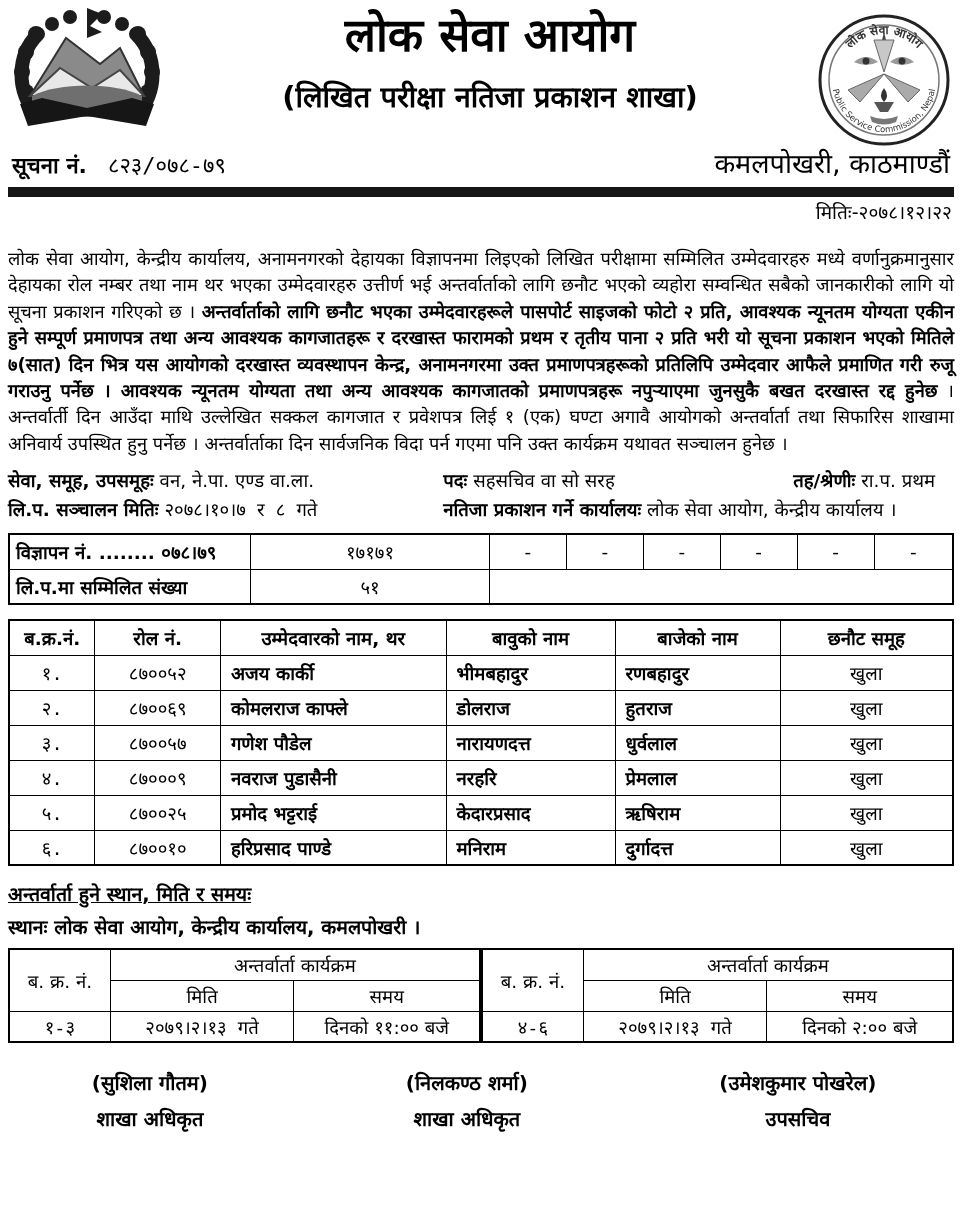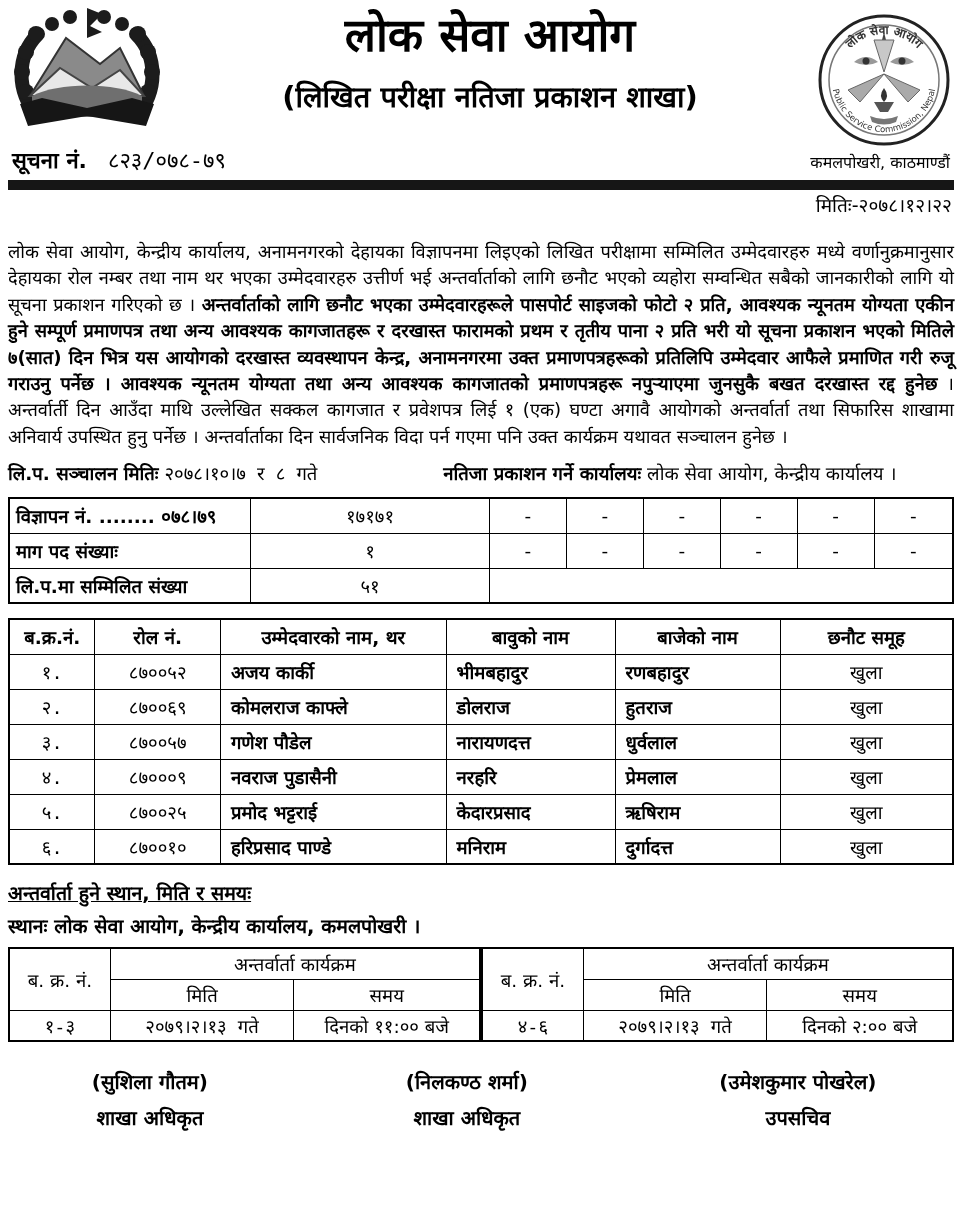--- a/index.html
+++ b/index.html
@@ -16,21 +16,21 @@
   .hdr-logo-left { width:158px; height:132px; flex:0 0 auto; }
   .hdr-logo-right { width:140px; height:130px; flex:0 0 auto; margin-top:6px; }
   .hdr-center { flex:1 1 auto; text-align:center; padding-top:6px; }
   .hdr-title { font-size:46px; font-weight:bold; line-height:1.1; }
   .hdr-subtitle { font-size:29px; font-weight:bold; margin-top:15px; }
 
   .notice-row { display:flex; justify-content:space-between; align-items:baseline; margin-top:4px; padding:0 4px; }
   .notice-left { font-size:22px; }
   .notice-label { font-weight:bold; }
   .notice-number { font-weight:normal; margin-left:14px; font-family:"DejaVu Sans Mono","DejaVu Sans",sans-serif; }
-  .notice-place { font-size:16px; }
+  .notice-place { font-size:27px; }
 
   .double-rule { margin-top:6px; border-top:6px solid #161616; height:4px; border-bottom:4px solid #161616; }
   .date-line { text-align:right; font-size:19px; margin-top:2px; padding-right:2px; }
 
   
   .body-para { font-size:18.2px; line-height:1.45; text-align:justify; margin-top:21px; }
   .body-para strong { font-weight:bold; }
 
   
   .svc { margin-top:10px; font-size:18.5px; }
@@ -169,45 +169,49 @@
 
   <div class="date-line">मितिः-२०७८।१२।२२</div>
 
   <div class="body-para">
     <span>लोक सेवा आयोग, केन्द्रीय कार्यालय, अनामनगरको देहायका विज्ञापनमा लिइएको लिखित परीक्षामा सम्मिलित उम्मेदवारहरु मध्ये वर्णानुक्रमानुसार देहायका रोल नम्बर तथा नाम थर भएका उम्मेदवारहरु उत्तीर्ण भई अन्तर्वार्ताको लागि छनौट भएको व्यहोरा सम्वन्धित सबैको जानकारीको लागि यो सूचना प्रकाशन गरिएको छ । </span><strong>अन्तर्वार्ताको लागि छनौट भएका उम्मेदवारहरूले पासपोर्ट साइजको फोटो २ प्रति, आवश्यक न्यूनतम योग्यता एकीन हुने सम्पूर्ण प्रमाणपत्र तथा अन्य आवश्यक कागजातहरू र दरखास्त फारामको प्रथम र तृतीय पाना २ प्रति भरी यो सूचना प्रकाशन भएको मितिले ७(सात) दिन भित्र यस आयोगको दरखास्त व्यवस्थापन केन्द्र, अनामनगरमा उक्त प्रमाणपत्रहरूको प्रतिलिपि उम्मेदवार आफैले प्रमाणित गरी रुजू गराउनु पर्नेछ । आवश्यक न्यूनतम योग्यता तथा अन्य आवश्यक कागजातको प्रमाणपत्रहरू नपुऱ्याएमा जुनसुकै बखत दरखास्त रद्द हुनेछ</strong><span> । अन्तर्वार्ती दिन आउँदा माथि उल्लेखित सक्कल कागजात र प्रवेशपत्र लिई १ (एक) घण्टा अगावै आयोगको अन्तर्वार्ता तथा सिफारिस शाखामा अनिवार्य उपस्थित हुनु पर्नेछ । अन्तर्वार्ताका दिन सार्वजनिक विदा पर्न गएमा पनि उक्त कार्यक्रम यथावत सञ्चालन हुनेछ ।</span>
   </div>
 
   <div class="svc">
     <div class="svc-row">
       <div class="g1">
+        <b>सेवा, समूह, उपसमूहः</b>
+        <span>वन, ने.पा. एण्ड वा.ला.</span>
+      </div>
+      <div class="g2">
+        <b>पदः</b>
+        <span>सहसचिव वा सो सरह</span>
+      </div>
+      <div class="g3">
+        <b>तह/श्रेणीः</b>
+        <span>रा.प. प्रथम</span>
+      </div>
+    </div>
+    <div class="svc-row">
+      <div class="g1">
         <b>लि.प. सञ्चालन मितिः</b>
         <span class="num">२०७८।१०।७ र ८ गते</span>
       </div>
       <div class="g2" style="width:54%">
         <b>नतिजा प्रकाशन गर्ने कार्यालयः</b>
         <span>लोक सेवा आयोग, केन्द्रीय कार्यालय ।</span>
       </div>
     </div>
   </div>
 
   <table class="sum-tbl tbl-outer">
     <tbody>
         <tr>
       <td class="lbl">विज्ञापन नं. ........ ०७८।७९</td>
       <td class="val num">१७१७१</td>
-      <td class="val">-</td>
-      <td class="val">-</td>
-      <td class="val">-</td>
-      <td class="val">-</td>
-      <td class="val">-</td>
-      <td class="val">-</td>
-    </tr>
-    <tr>
-      <td class="lbl">माग पद संख्याः</td>
-      <td class="val num">१</td>
       <td class="val">-</td>
       <td class="val">-</td>
       <td class="val">-</td>
       <td class="val">-</td>
       <td class="val">-</td>
       <td class="val">-</td>
     </tr>
     <tr>
       <td class="lbl">लि.प.मा सम्मिलित संख्या</td>
       <td class="val num">५१</td>

